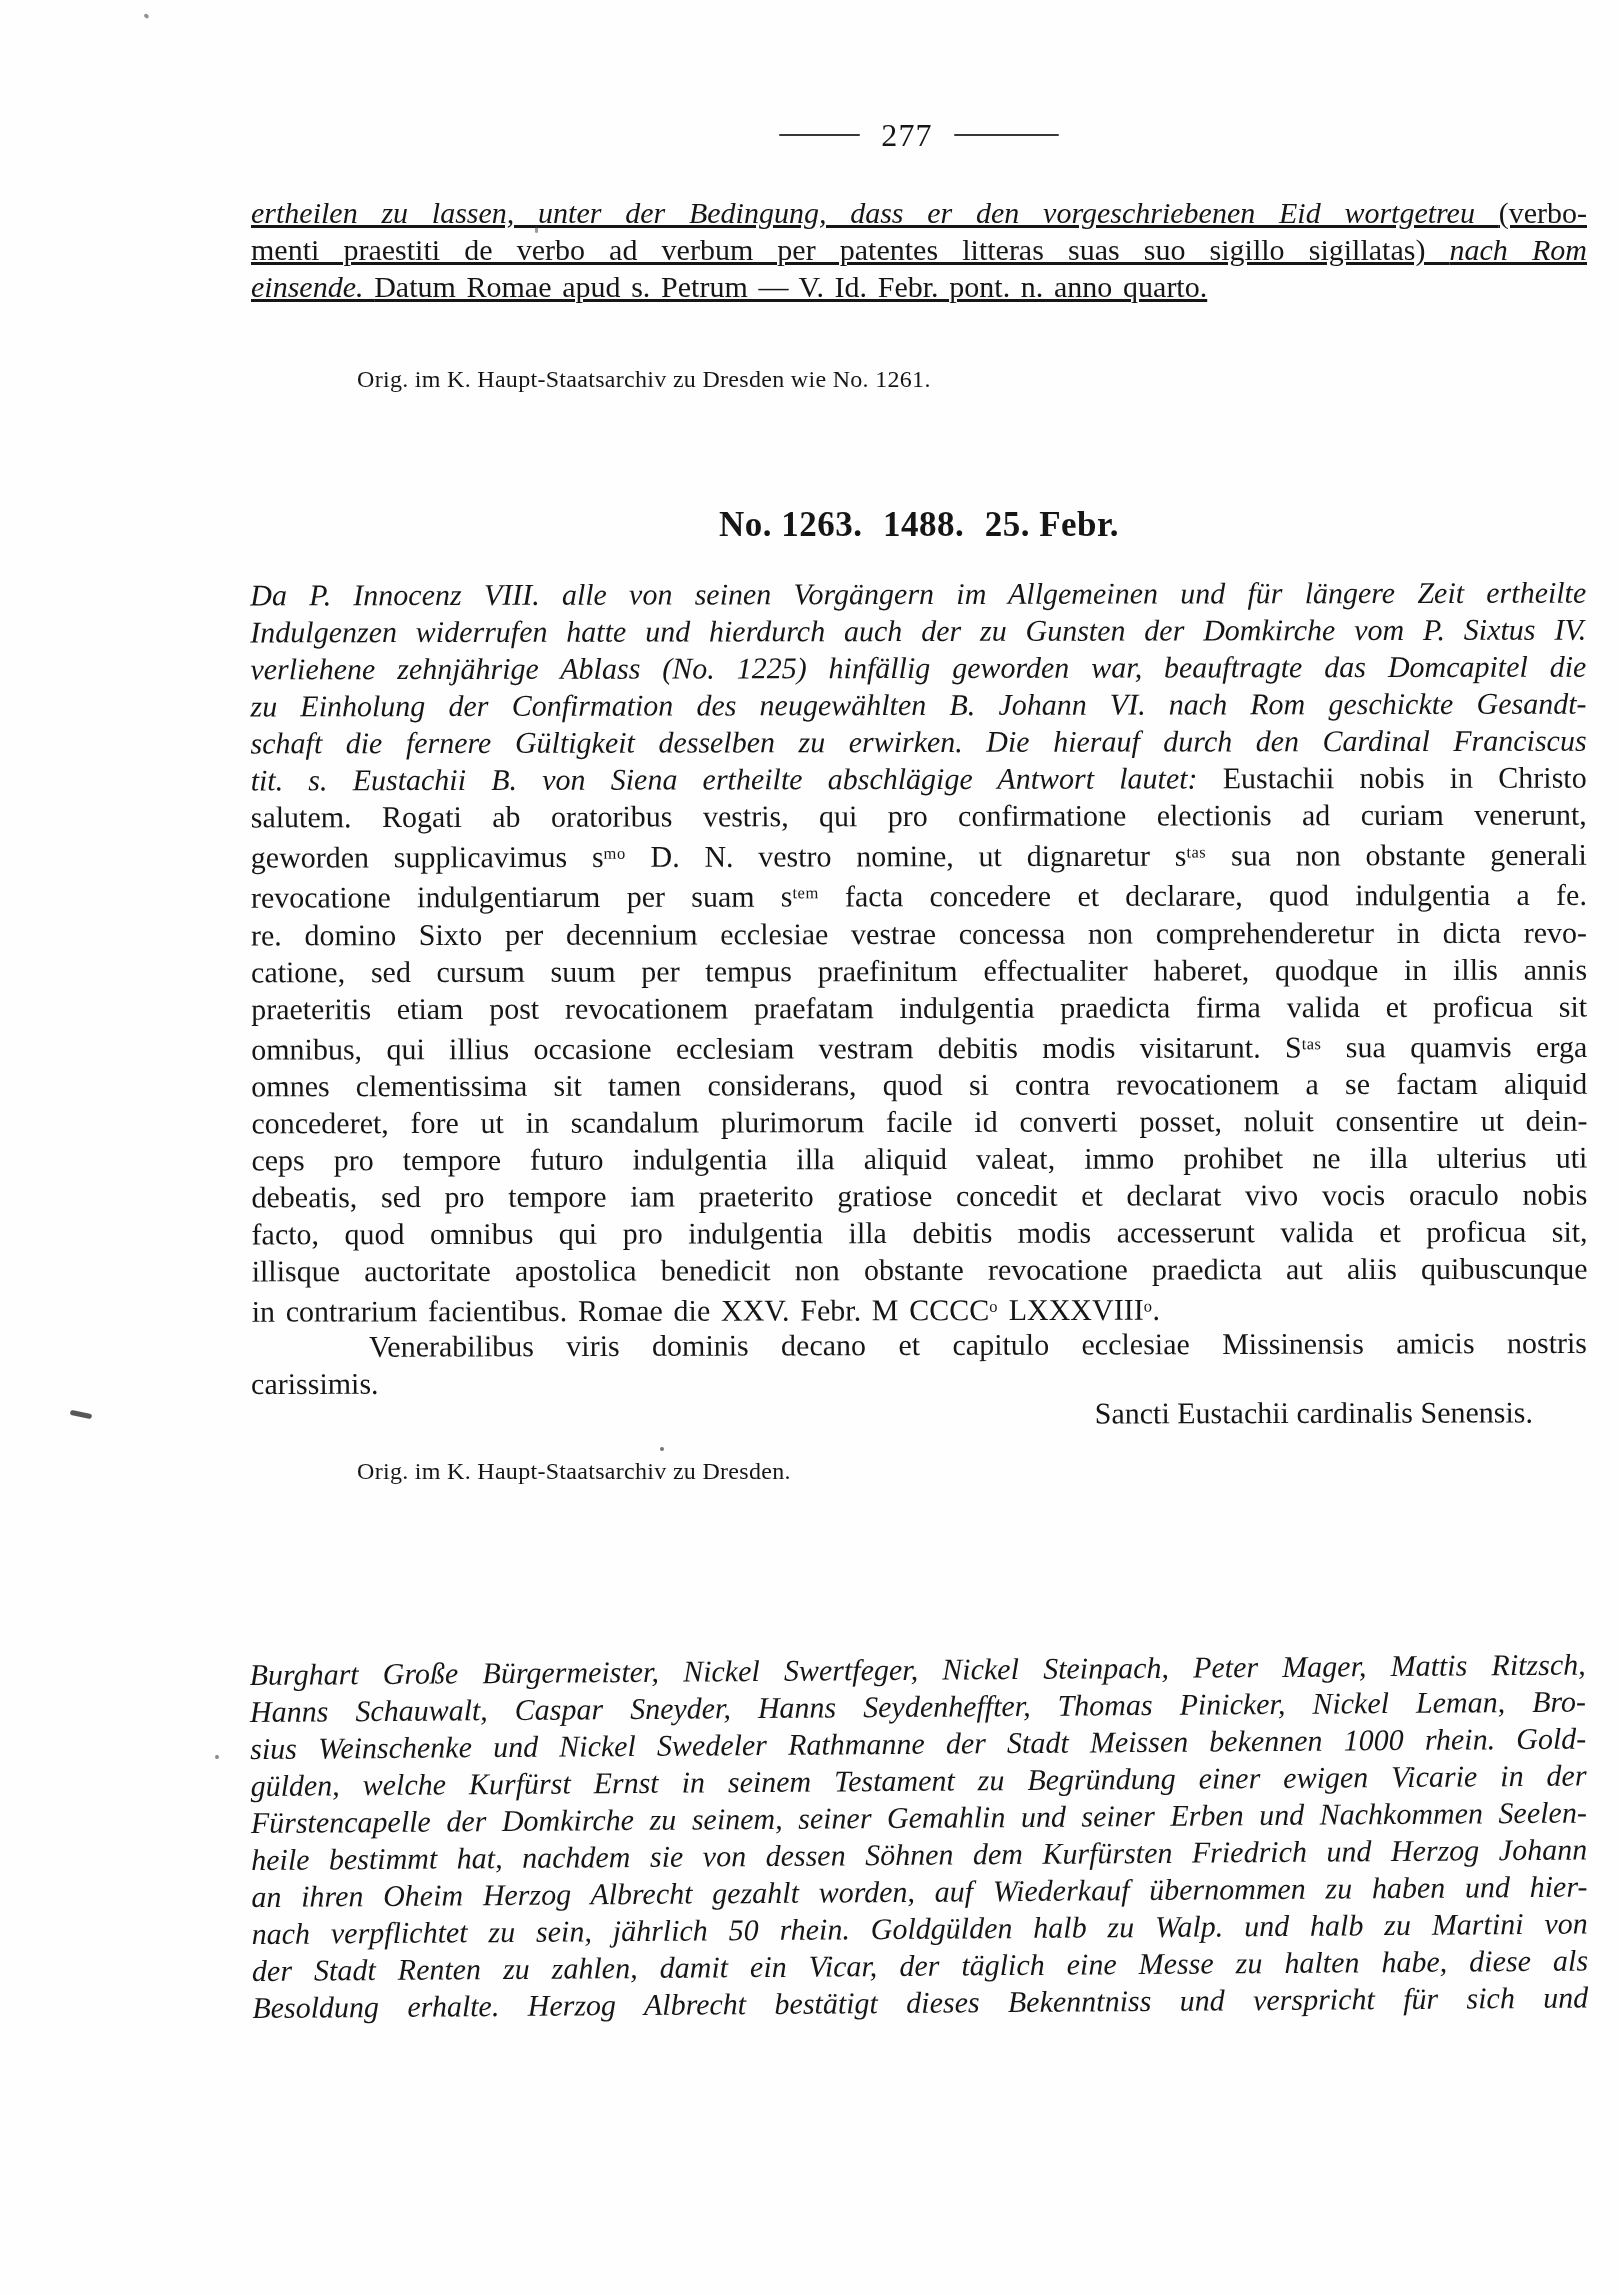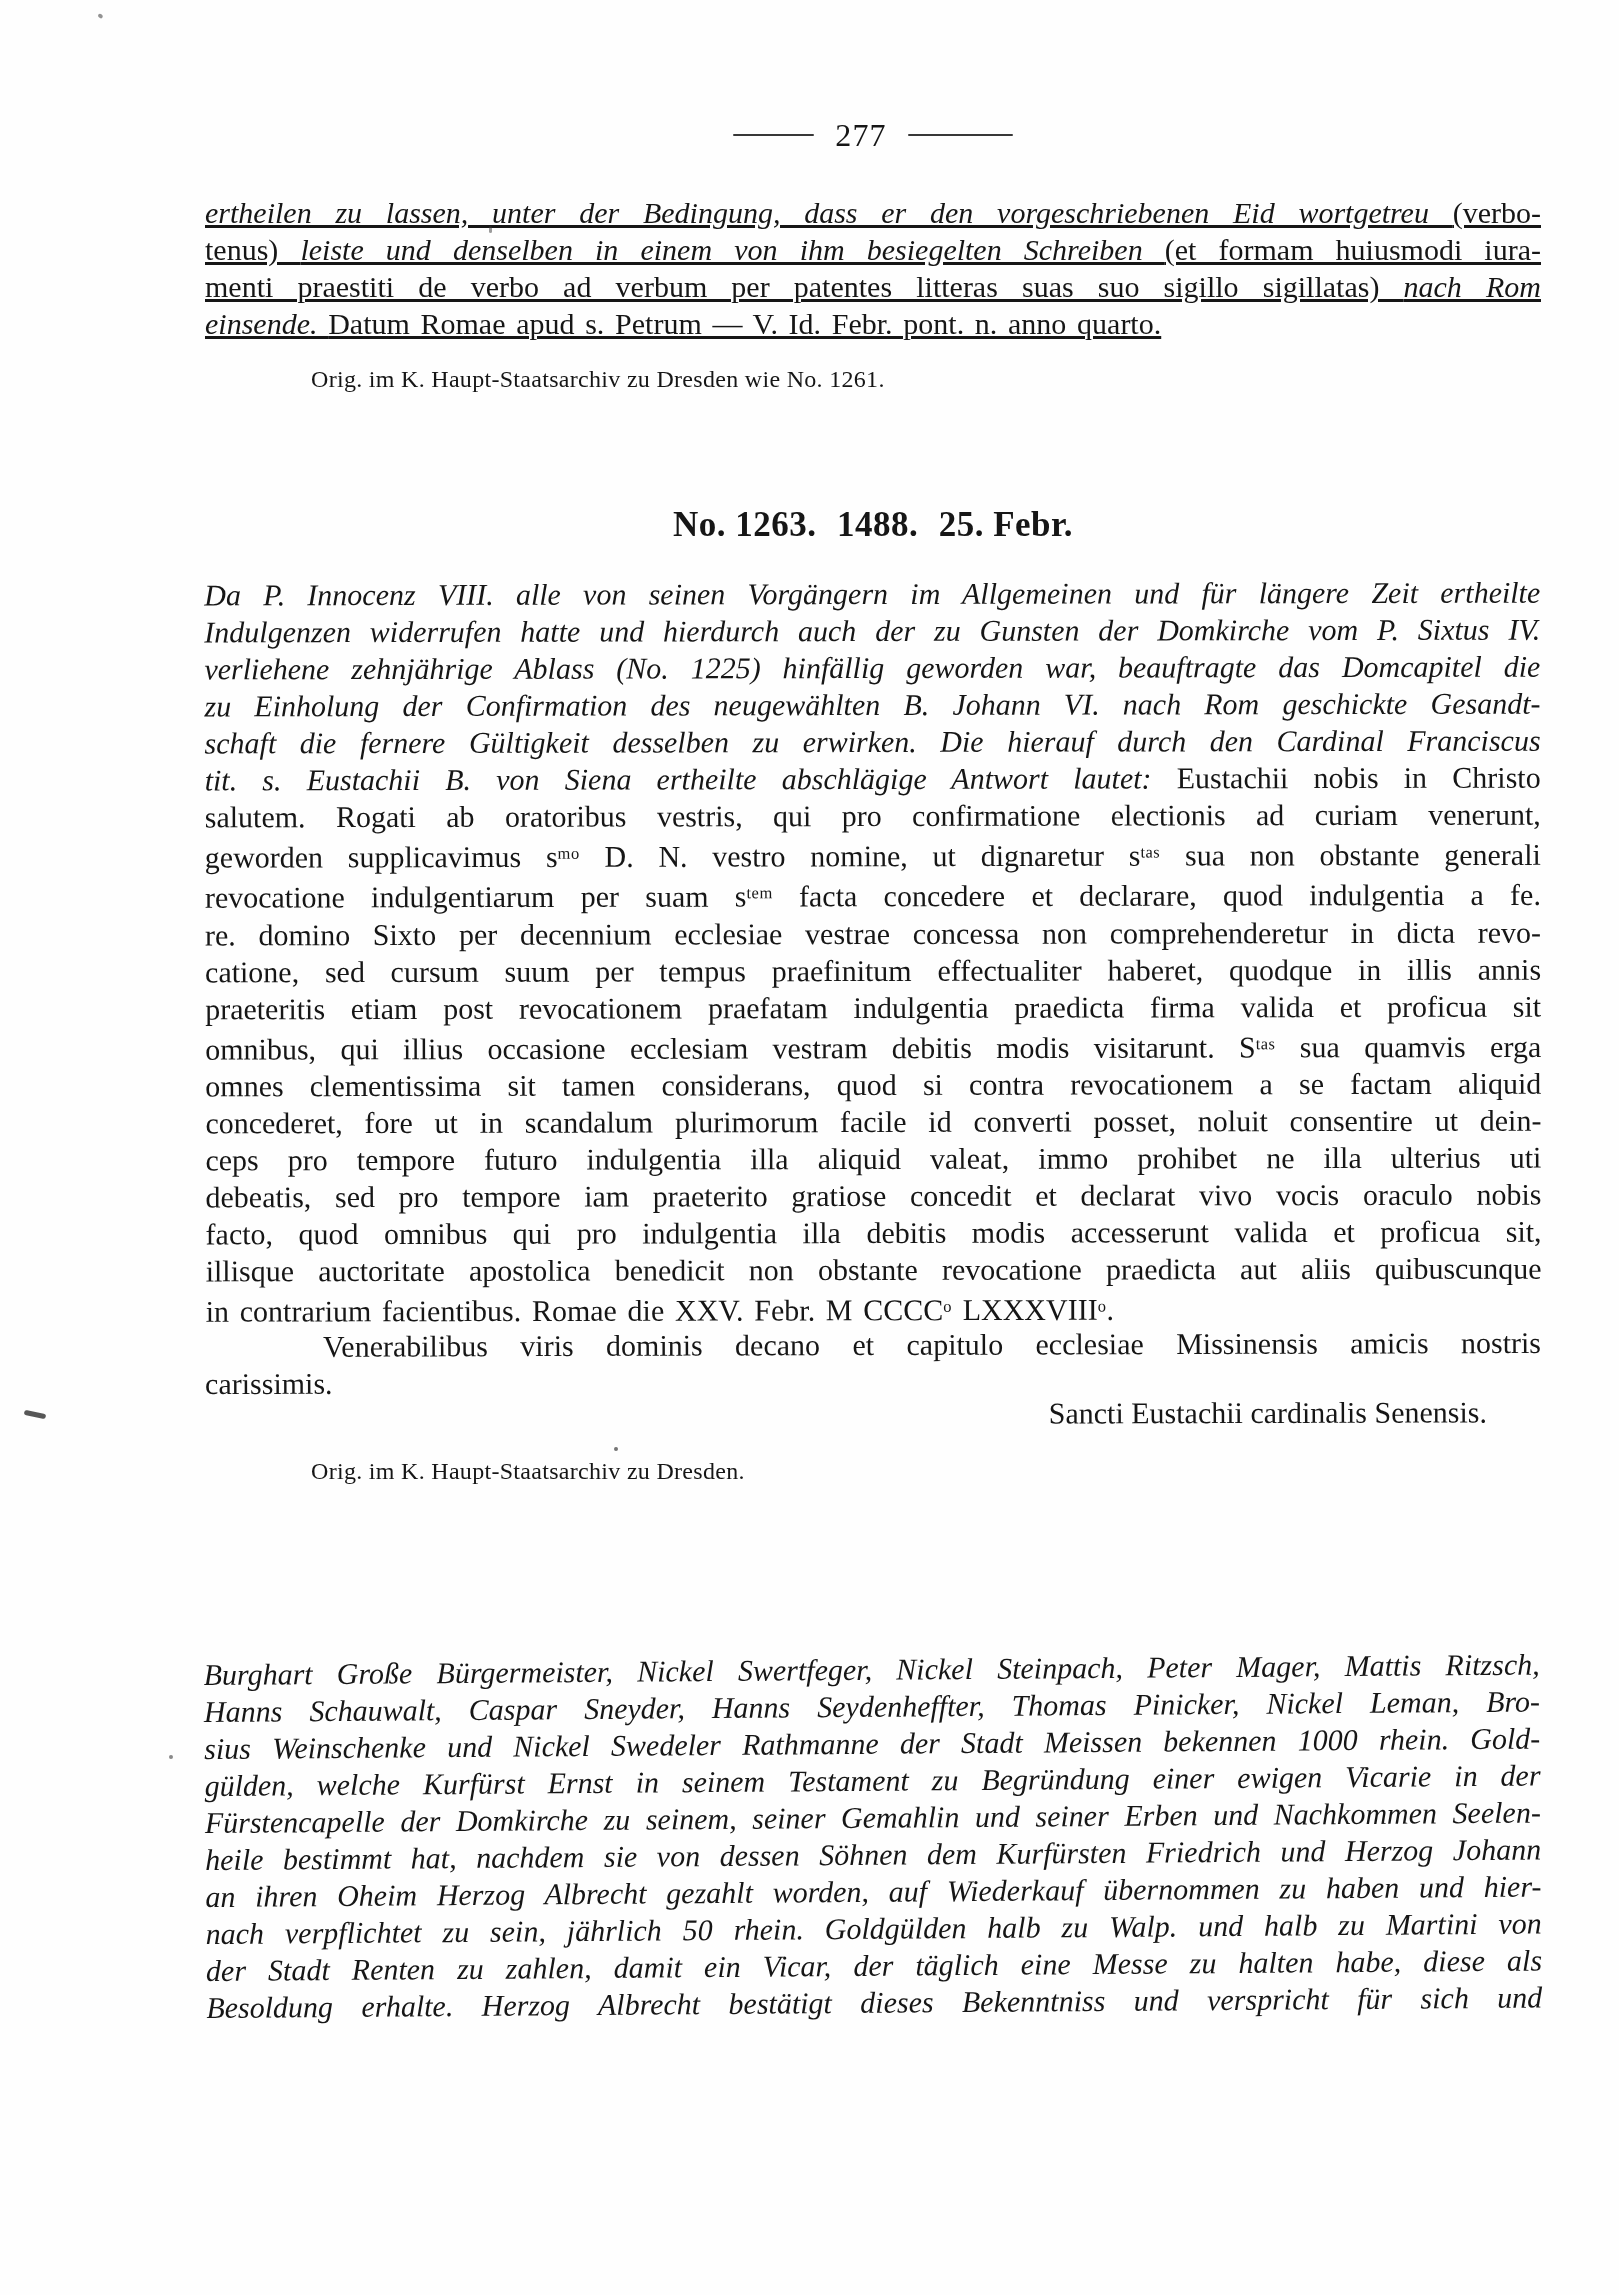--- a/index.html
+++ b/index.html
@@ -2,21 +2,21 @@
 <html style="font-size:8.7px"><head>
 <meta charset="utf-8">
 <style>
   html,body{margin:0;padding:0;}
   body{
     width:1620px;height:2295px;position:relative;
     background:#fefefe;color:#161616;
     font-family:"Liberation Serif","DejaVu Serif",serif;
     overflow:hidden;
   }
-  .page{position:absolute;inset:0;}
+  .page{position:absolute;inset:0;margin-left:46px;}
   .block{position:absolute;left:205px;width:1336px;}
   
   .page-head{top:116px;text-align:center;font-size:32px;line-height:38px;letter-spacing:1.1px;}
   .hrule{display:inline-block;height:2.7px;background:#1c1c1c;vertical-align:9.7px;opacity:.88;border-radius:1.1px;}
   .hrule.left{width:81px;margin-right:21.6px;}
   .hrule.right{width:105px;margin-left:21.6px;}
   
   .para{font-size:30px;line-height:37px;word-spacing:3.2px;}
   .tline{text-align:justify;text-align-last:justify;white-space:normal;}
   .tline.final{text-align-last:left;}
@@ -49,21 +49,20 @@
 <body>
 
 <div class="page">
 
   <div class="block page-head">
     <span class="hrule left"></span><span>277</span><span class="hrule right"></span>
   </div>
 
   <div class="block para p-cont">
       <div class="tline"><span class="it">ertheilen zu lassen, unter der Bedingung, dass er den vorgeschriebenen Eid wortgetreu </span><span class="ro">(verbo-</span></div>
-      <div class="tline"><span class="ro">tenus) </span><span class="it">leiste und denselben in einem von ihm besiegelten Schreiben </span><span class="ro">(et formam huiusmodi iura-</span></div>
       <div class="tline"><span class="ro">menti praestiti de verbo ad verbum per patentes litteras suas suo sigillo sigillatas) </span><span class="it">nach Rom</span></div>
       <div class="tline final"><span class="it">einsende. </span><span class="ro">Datum Romae apud s. Petrum — V. Id. Febr. pont. n. anno quarto.</span></div>
     </div>
 
   <div class="block note note-1261">Orig. im K. Haupt-Staatsarchiv zu Dresden wie No. 1261.</div>
 
   <div class="block heading h-1263">
     <span>No. 1263.</span><span class="gap">1488.</span><span class="gap">25. Febr.</span>
   </div>
 

